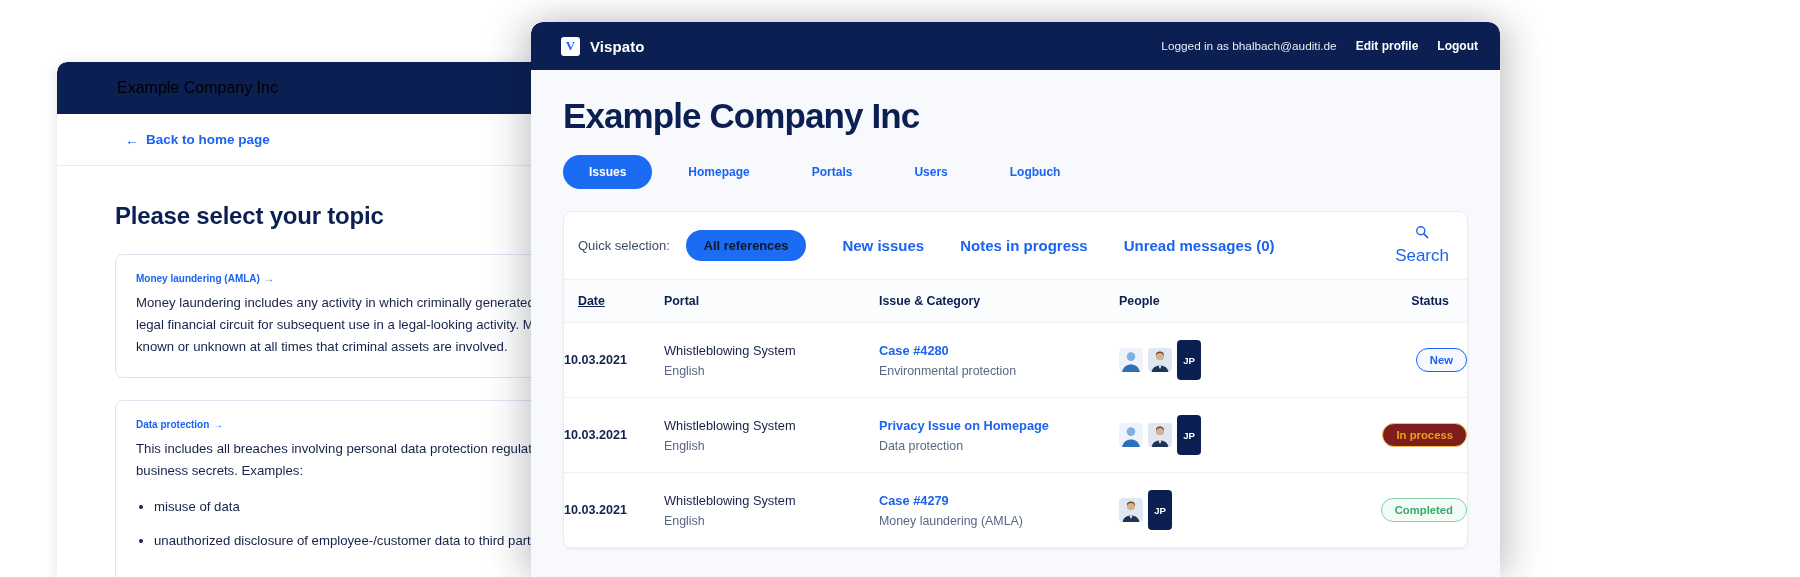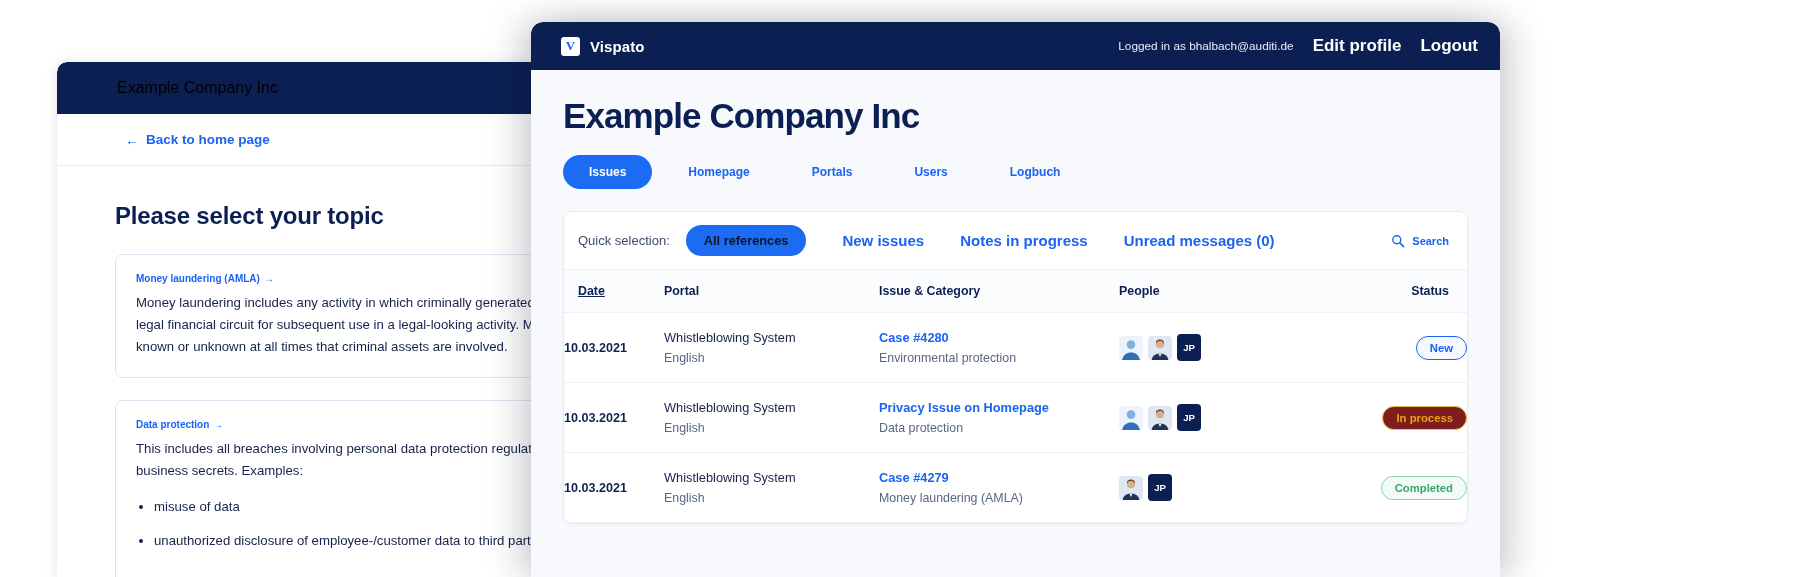--- a/index.html
+++ b/index.html
@@ -109,21 +109,21 @@
     font-family: "Liberation Serif", serif;
   }
   .brand-name {
     color: #fff; font-size: 15px; font-weight: bold; letter-spacing: .1px;
   }
   .header-right {
     margin-left: auto;
     display: flex; align-items: center; gap: 19px;
   }
   .hr-user { color: #e8edf7; font-size: 11.8px; }
-  .hr-link { color: #ffffff; font-size: 17px; font-weight: bold; cursor: pointer; }
+  .hr-link { color: #ffffff; font-size: 12px; font-weight: bold; cursor: pointer; }
 
   .app-body { padding: 26px 32px 0 32px; }
   .page-title {
     font-size: 35px;
     font-weight: bold;
     color: #0b1f52;
     letter-spacing: -.9px;
     margin-bottom: 19px;
   }
 
@@ -157,21 +157,21 @@
     padding: 8px 18px; border-radius: 999px; cursor: pointer; white-space: nowrap;
   }
   .quick-pill.active { background: #1b6cf2; color: #0f172a; }
   .quick-item {
     font-size: 15px; font-weight: bold; color: #1b63f0;
     margin-left: 36px; cursor: pointer; white-space: nowrap;
   }
   .search-btn {
     margin-left: auto;
     display: inline-flex; align-items: center; gap: 7px;
-    color: #1b63f0; font-size: 11px; font-weight: bold; cursor: pointer;
+    color: #1b63f0; font-size: 17px; font-weight: normal; cursor: pointer; flex-direction: column;
   }
   .search-btn svg { display: block; }
 
   table.issues { width: 100%; border-collapse: collapse; table-layout: fixed; }
   table.issues th {
     text-align: left;
     font-size: 12.4px;
     font-weight: bold;
     color: #0b1f52;
     padding: 14px 0 14px 0;
@@ -190,21 +190,21 @@
   }
   td.c-date { padding-left: 14px; font-size: 12.6px; color: #10234f; font-weight: bold; }
   .cell-main { font-size: 12.8px; color: #16224a; margin-bottom: 6px; }
   .cell-main.link { color: #1b63f0; font-weight: bold; cursor: pointer; }
   .cell-sub { font-size: 12.4px; color: #5a6783; }
   td.c-status { text-align: right; padding-right: 18px; }
 
   .avatars { display: flex; align-items: center; gap: 5px; }
   .av { width: 24px; height: 24px; border-radius: 4px; overflow: hidden; display: block; }
   .av-initials {
-    width: 24px; height: 27px; border-radius: 4px;
+    width: 24px; height: 40px; border-radius: 4px;
     background: #0b1f52; color: #fff;
     font-size: 9.6px; font-weight: bold;
     display: flex; align-items: center; justify-content: center;
   }
 
   .badge {
     display: inline-block;
     font-size: 11.3px;
     font-weight: bold;
     padding: 5px 13px;

